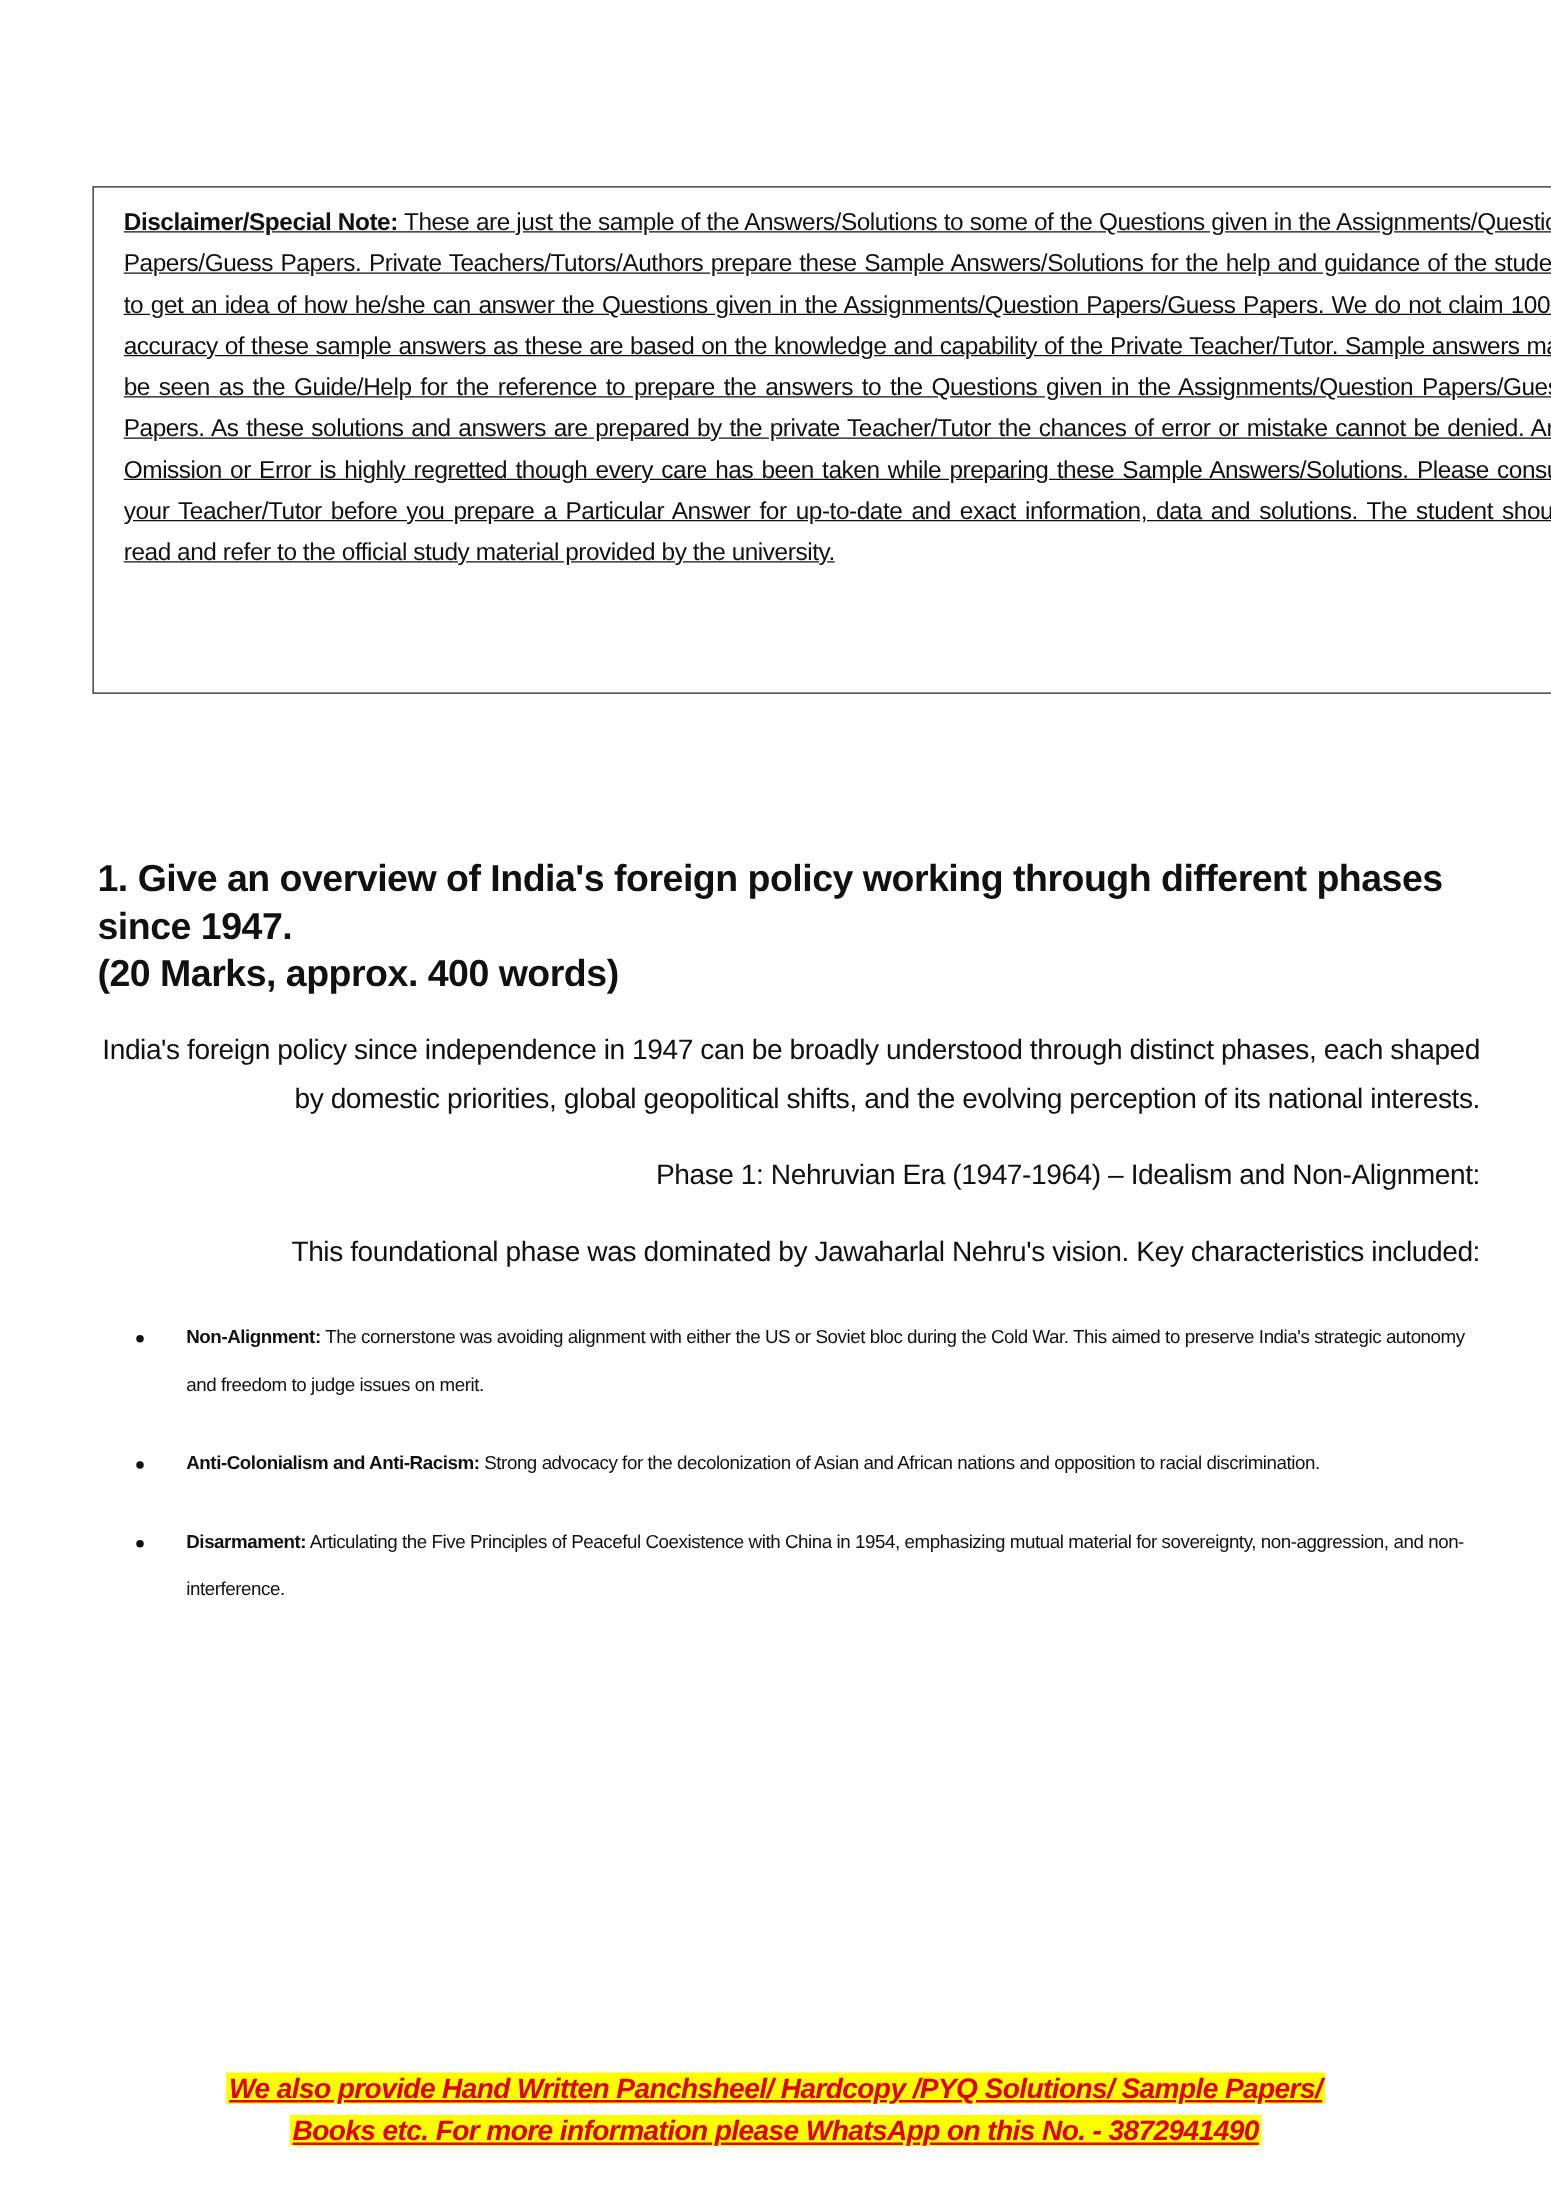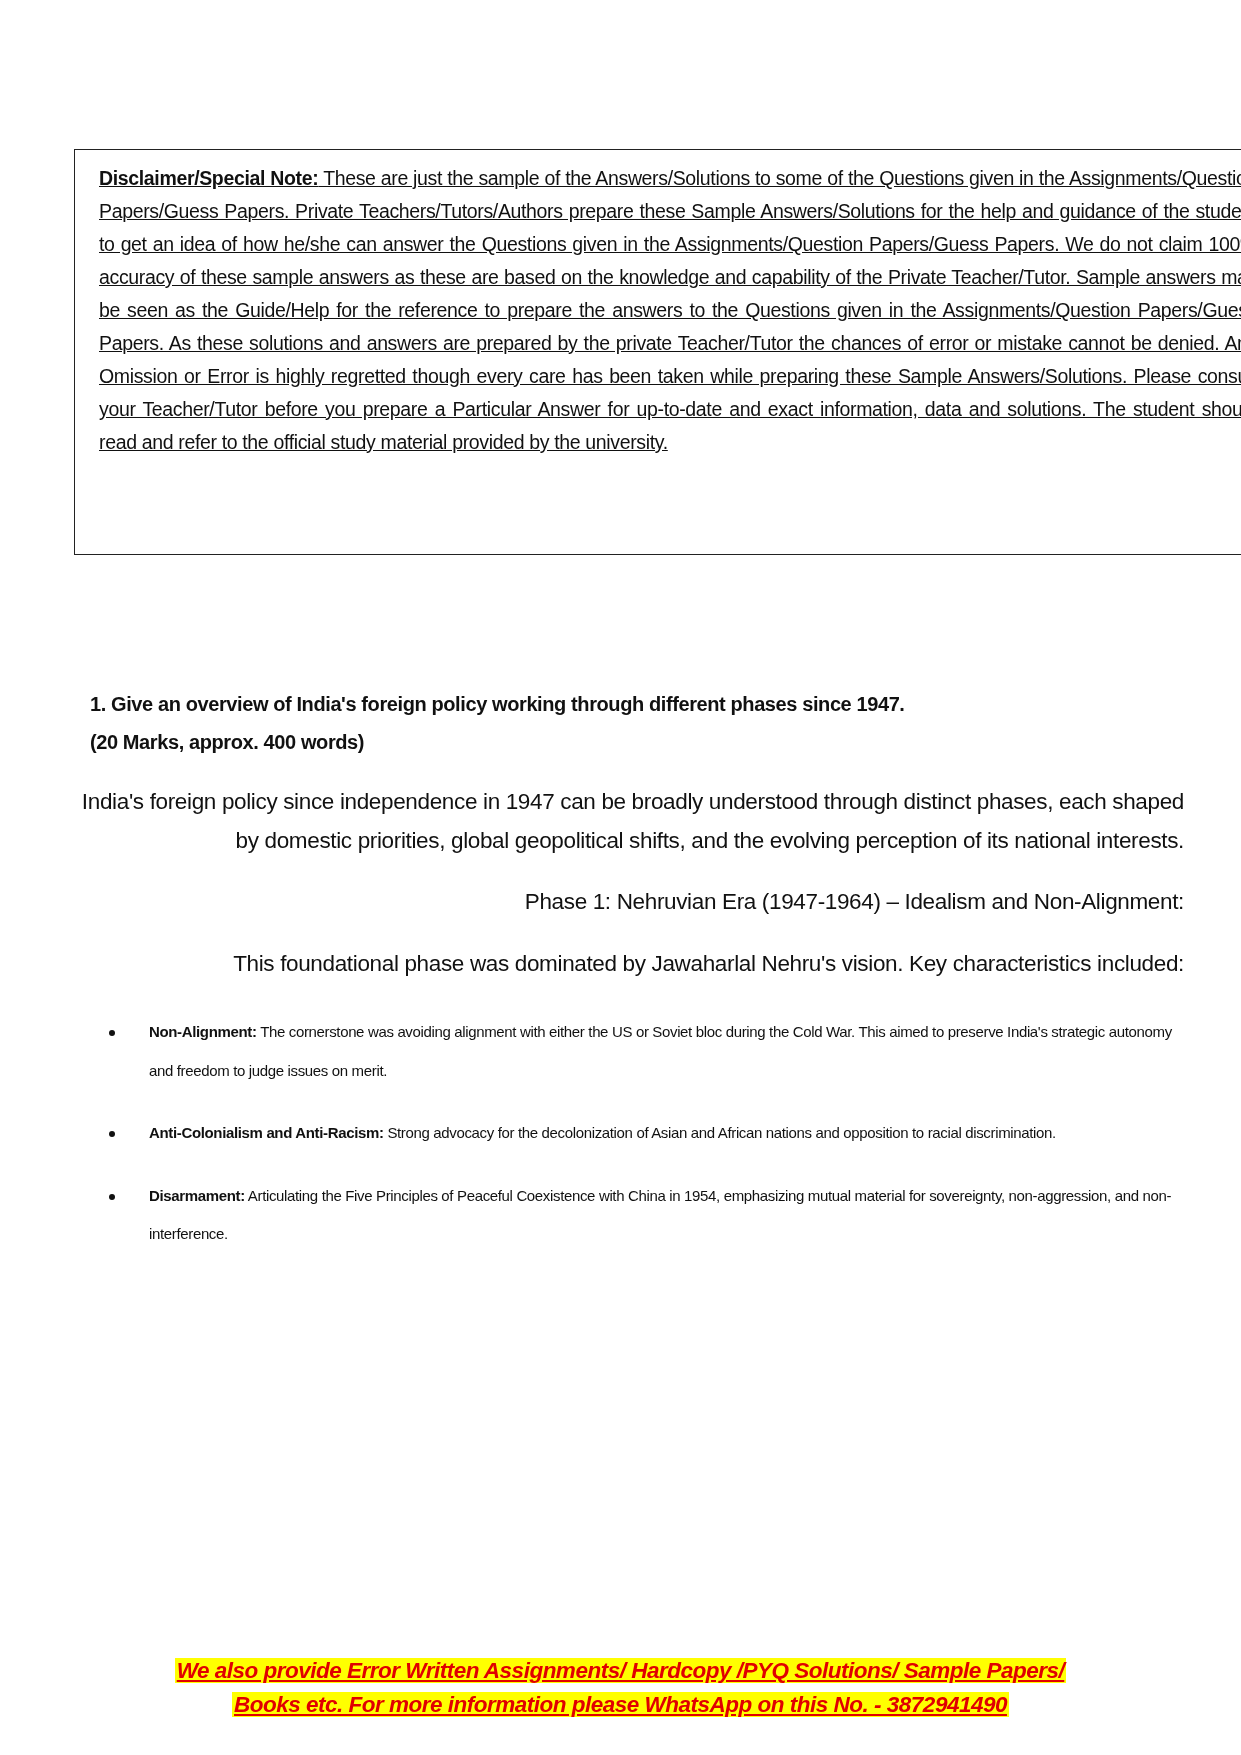--- a/index.html
+++ b/index.html
@@ -9,21 +9,21 @@
     position: absolute; left: 74px; top: 149px; width: 1200px; height: 406px;
     border: 1.5px solid #222; box-sizing: border-box;
     padding: 12px 16px 0 24px;
   }
   .disclaimer-text {
     font-size: 19.5px; line-height: 33px; text-align: justify; text-align-last: left;
     text-decoration: underline; letter-spacing: -0.35px; word-spacing: 0px;
   }
   .disclaimer-text b { font-weight: bold; }
   .content { position: absolute; left: 74px; top: 685px; width: 1110px; }
-  .q-title { font-size: 20px; font-weight: bold; line-height: 38px; margin: 0 0 22px 16px; letter-spacing: -0.4px; }
+  .q-title { font-size: 30px; font-weight: bold; line-height: 38px; margin: 0 0 22px 4px; letter-spacing: -0.4px; }
   .para { font-size: 22.5px; line-height: 38.5px; margin: 0 0 23px 0; letter-spacing: -0.35px; text-align: right; }
   ul.bullets { list-style: none; margin: 30px 0 0 0; padding: 0; }
   ul.bullets li { position: relative; padding-left: 75px; font-size: 15px; line-height: 38.5px;
                   margin-bottom: 24px; letter-spacing: -0.35px; }
   ul.bullets li .dot { position: absolute; left: 35px; top: 17px; width: 6px; height: 6px; border-radius: 50%; background: #111; }
   ul.bullets li b { font-weight: bold; }
   .footer {
     position: absolute; left: 0; top: 1654px; width: 1241px; text-align: center;
     font-style: italic; font-weight: bold; font-size: 22.5px; line-height: 34px; letter-spacing: -0.5px;
   }
@@ -45,15 +45,15 @@
   <p class="para">Phase 1: Nehruvian Era (1947-1964) – Idealism and Non-Alignment:</p>
   <p class="para">This foundational phase was dominated by Jawaharlal Nehru's vision. Key characteristics included:</p>
   <ul class="bullets">
     <li><span class="dot"></span><b>Non-Alignment:</b><span> The cornerstone was avoiding alignment with either the US or Soviet bloc during the Cold War. This aimed to preserve India's strategic autonomy and freedom to judge issues on merit.</span></li>
     <li><span class="dot"></span><b>Anti-Colonialism and Anti-Racism:</b><span> Strong advocacy for the decolonization of Asian and African nations and opposition to racial discrimination.</span></li>
     <li><span class="dot"></span><b>Disarmament:</b><span> Articulating the Five Principles of Peaceful Coexistence with China in 1954, emphasizing mutual material for sovereignty, non-aggression, and non-interference.</span></li>
   </ul>
 </div>
 
 <div class="footer">
-  <div><span>We also provide Error Written Assignments/ Hardcopy /PYQ Solutions/ Sample Papers/</span></div>
+  <div><span>We also provide Hand Written Panchsheel/ Hardcopy /PYQ Solutions/ Sample Papers/</span></div>
   <div><span>Books etc. For more information please WhatsApp on this No. - 3872941490</span></div>
 </div>
 
 </body></html>

